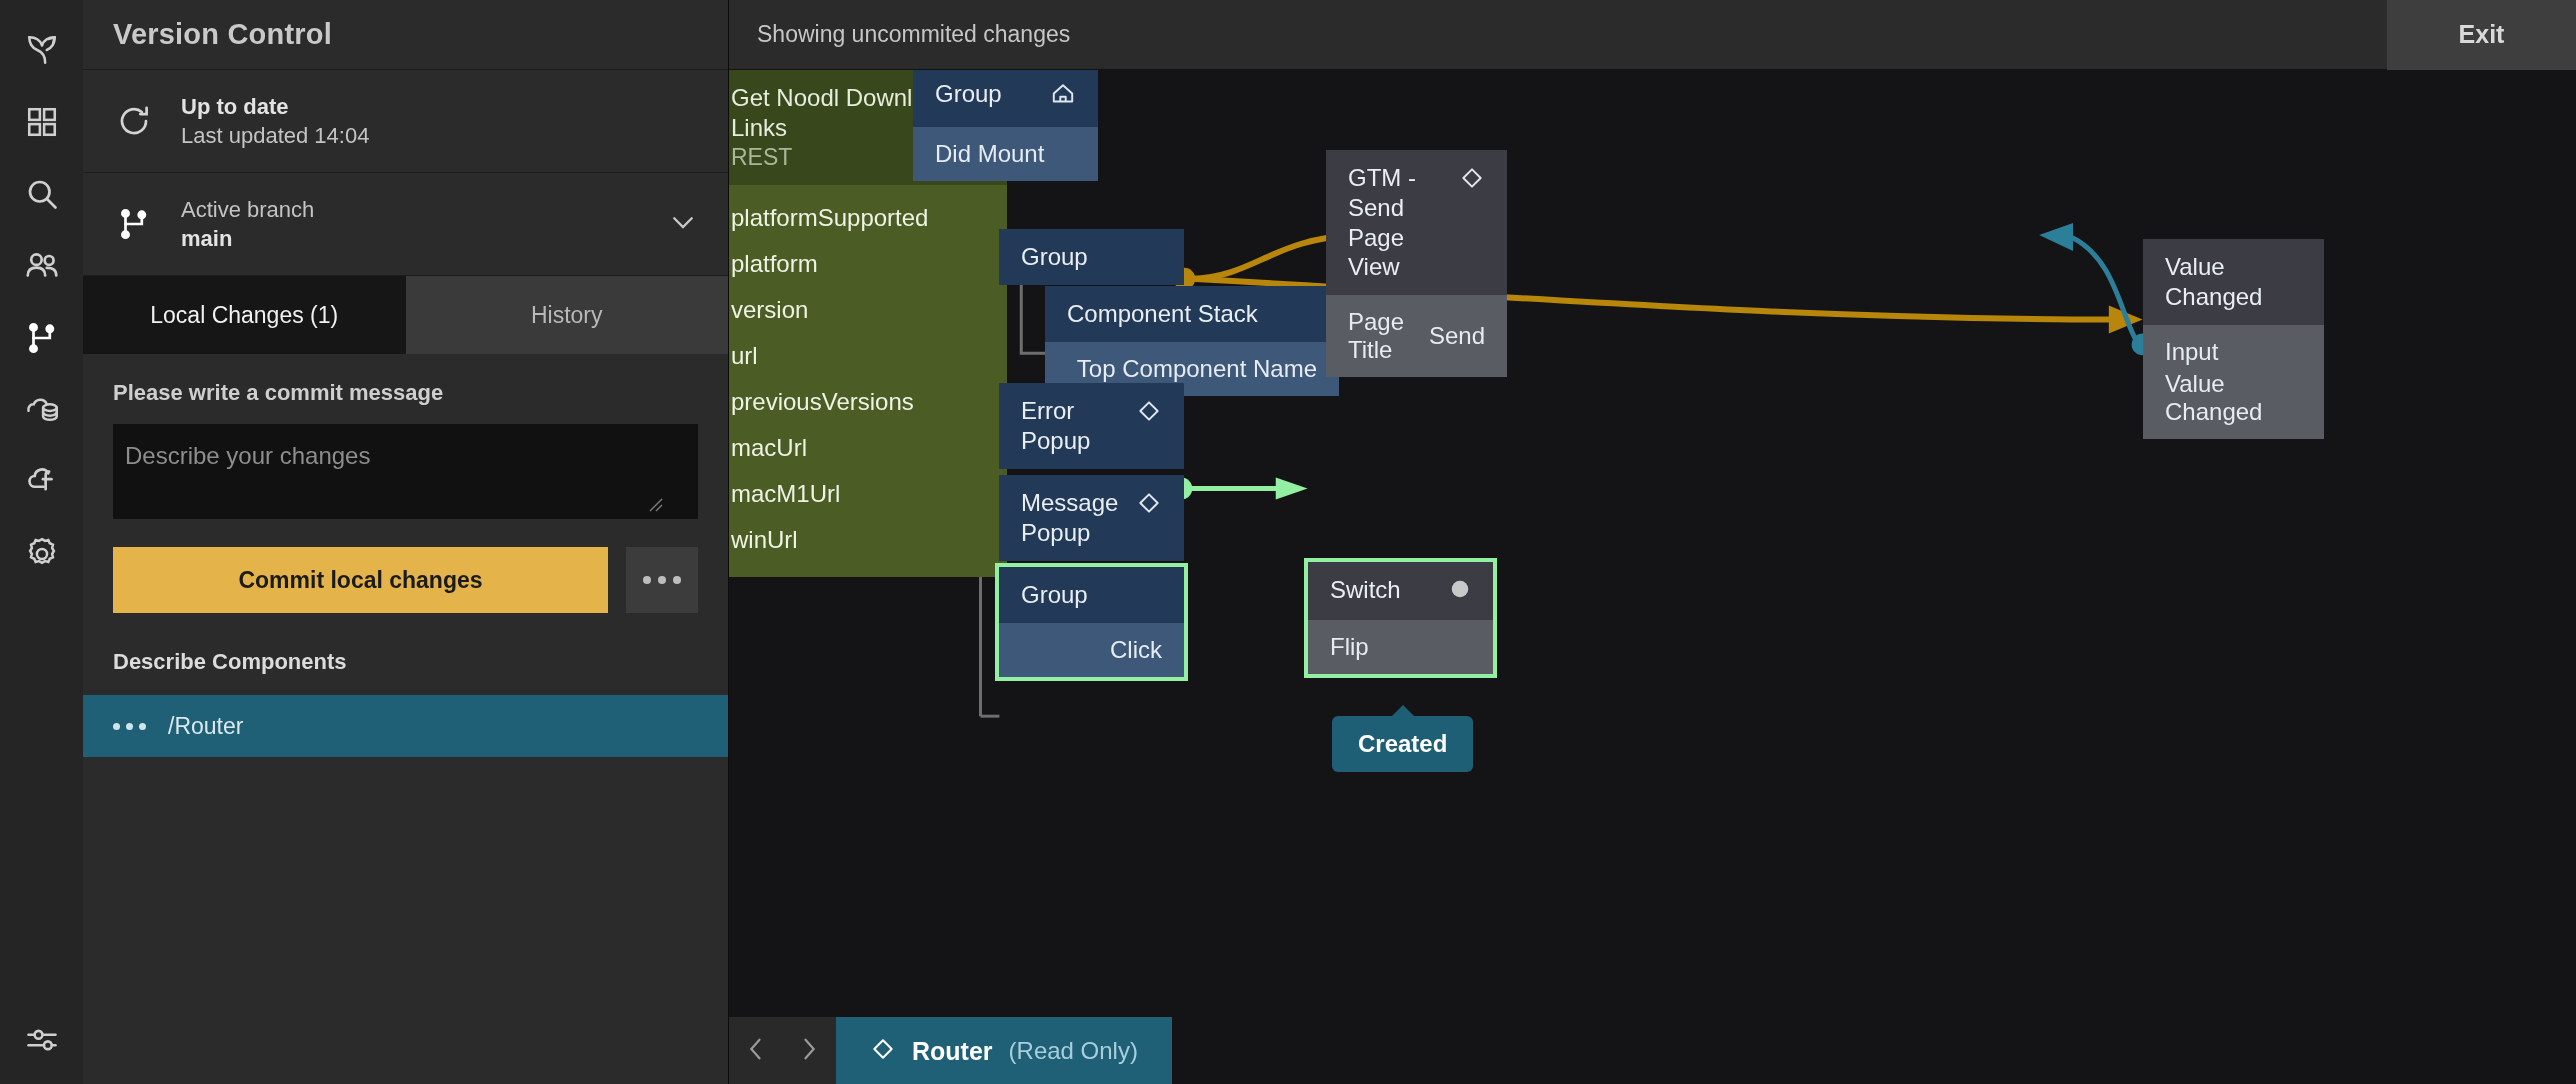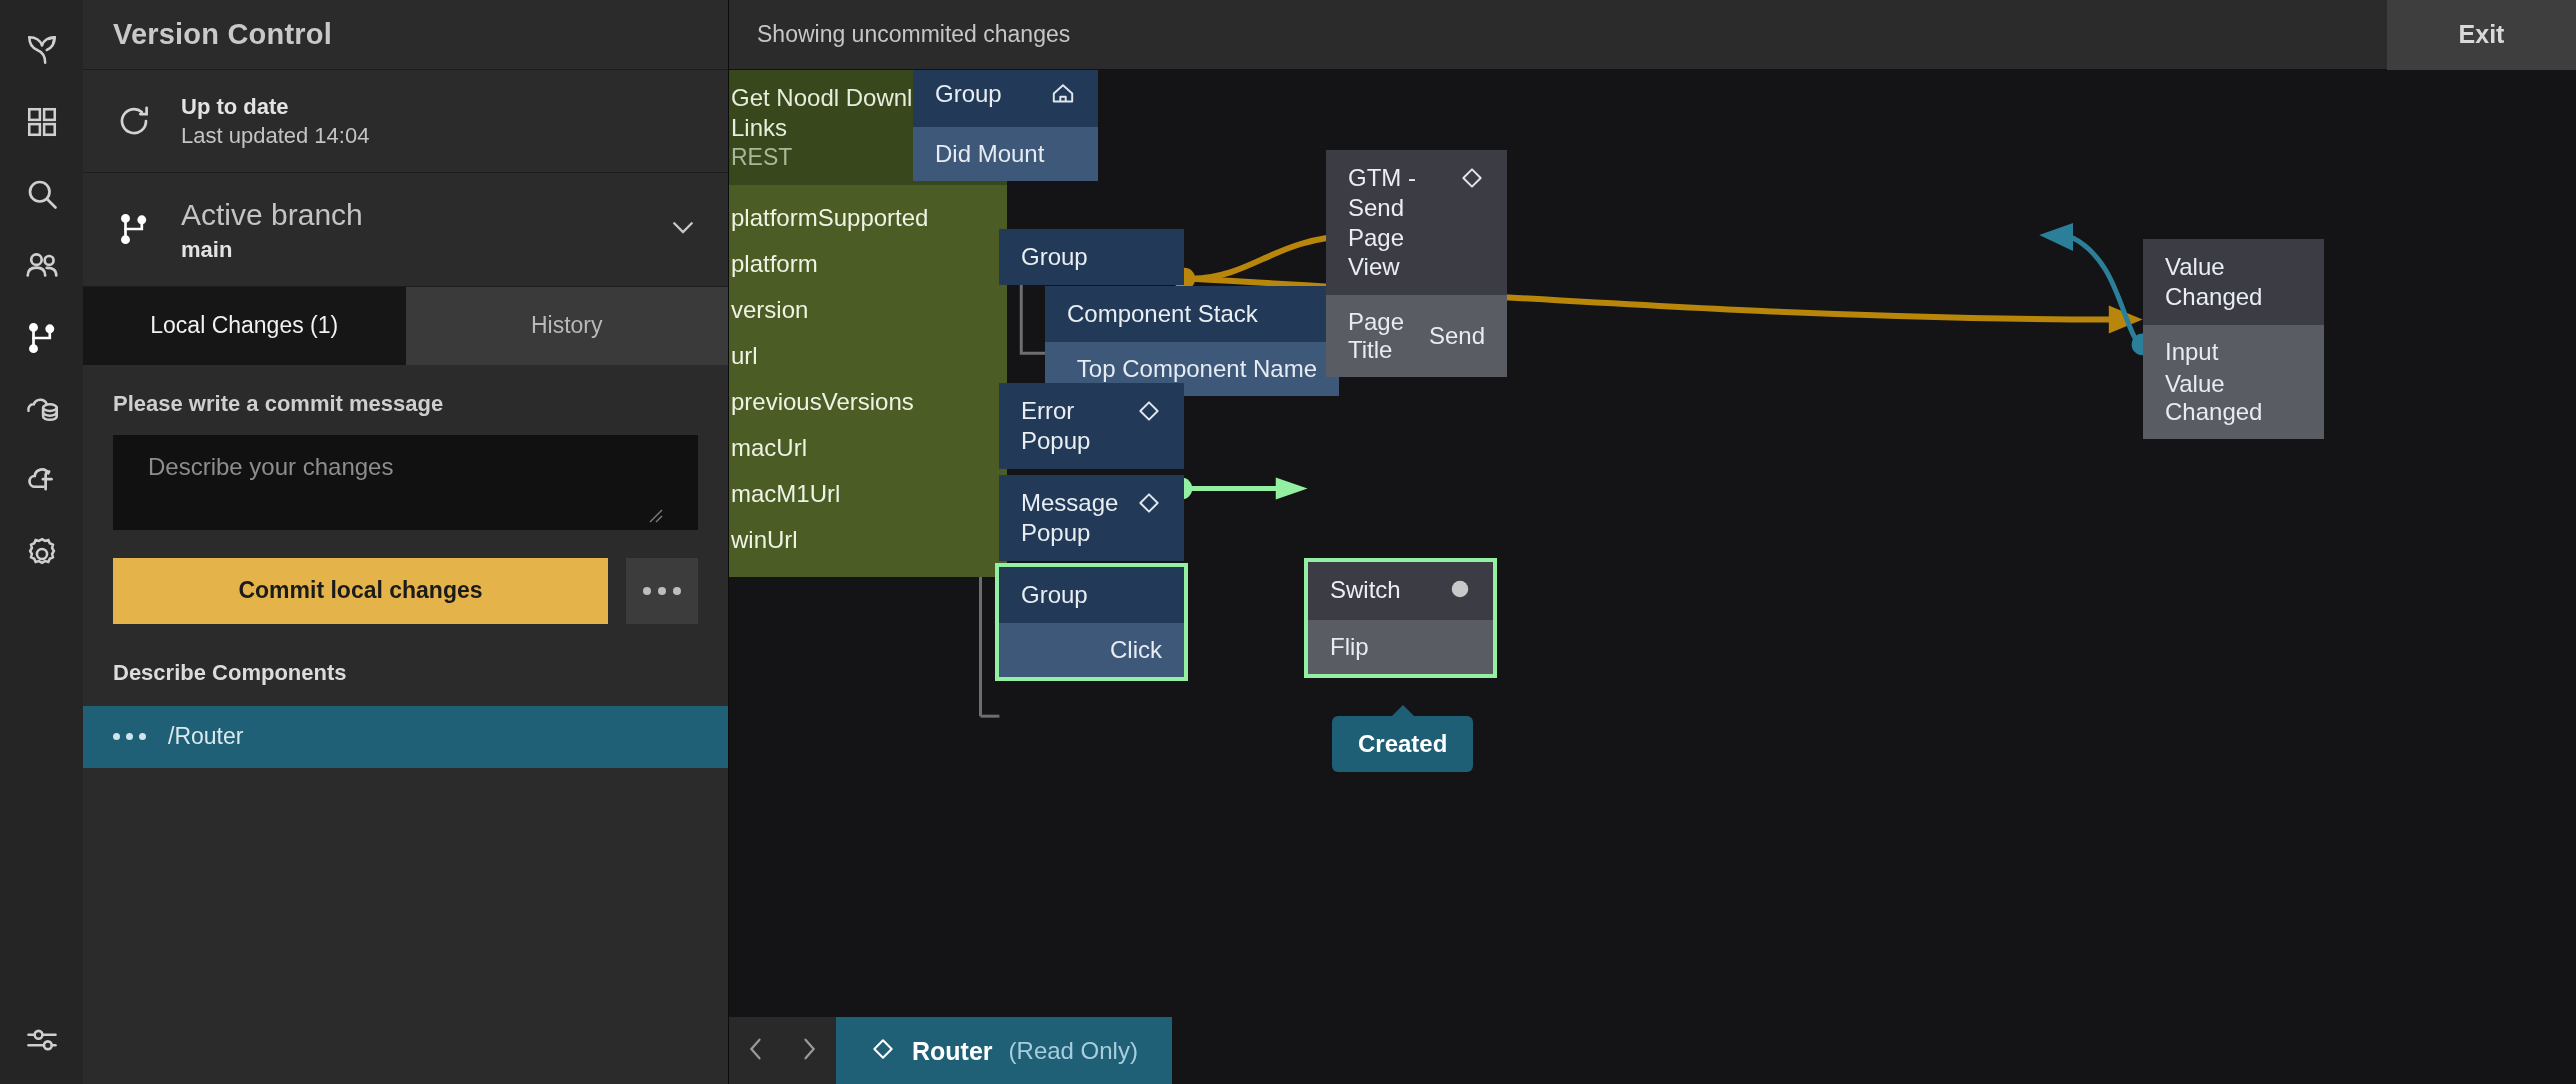--- a/index.html
+++ b/index.html
@@ -39,36 +39,36 @@
   }
   .vc-row{
     display:flex; align-items:center; gap:26px;
     padding:22px 30px; border-bottom:1px solid #1c1c1c;
     min-height:95px;
   }
   .vc-row .ico{ width:42px; flex:0 0 42px; display:flex; justify-content:center; }
   .vc-row .txt{ flex:1 1 auto; line-height:1.32; }
   .vc-strong{ font-size:22px; font-weight:bold; color:#e3e3e3; display:block; }
   .vc-sub{ font-size:22px; color:#c4c4c4; display:block; }
-  .vc-light{ font-size:30px; color:#c4c4c4; display:block; }
+  .vc-light{ font-size:22px; color:#c4c4c4; display:block; }
   .chev{ margin-left:auto; }
 
   .tabs{ display:flex; height:78px; }
   .tab{
     flex:1 1 0; display:flex; align-items:center; justify-content:center;
     font-size:23px; cursor:pointer; color:#b9b9b9; background:#3a3a3b;
   }
   .tab.active{ background:#161617; color:#f1f1f1; }
 
   .commit{ padding:26px 30px 0 30px; }
   .commit-label{ font-size:22px; font-weight:bold; color:#cfcfcf; margin-bottom:18px; }
   .commit-box{
     width:100%; height:95px; background:#111112; border:none;
     color:#8d8d8d; font-size:24px; font-family:"Liberation Sans", sans-serif;
-    padding:18px 35px; resize:none; outline:none; display:block;
+    padding:18px 12px; resize:none; outline:none; display:block;
     position:relative;
   }
   .commit-box::placeholder{ color:#8d8d8d; }
   .resize-grip{
     position:absolute; right:34px; bottom:6px; width:18px; height:18px;
     pointer-events:none;
   }
   .commit-wrap{ position:relative; }
   .commit-actions{ display:flex; gap:18px; align-items:flex-end; margin-top:28px; }
   .btn-commit{

